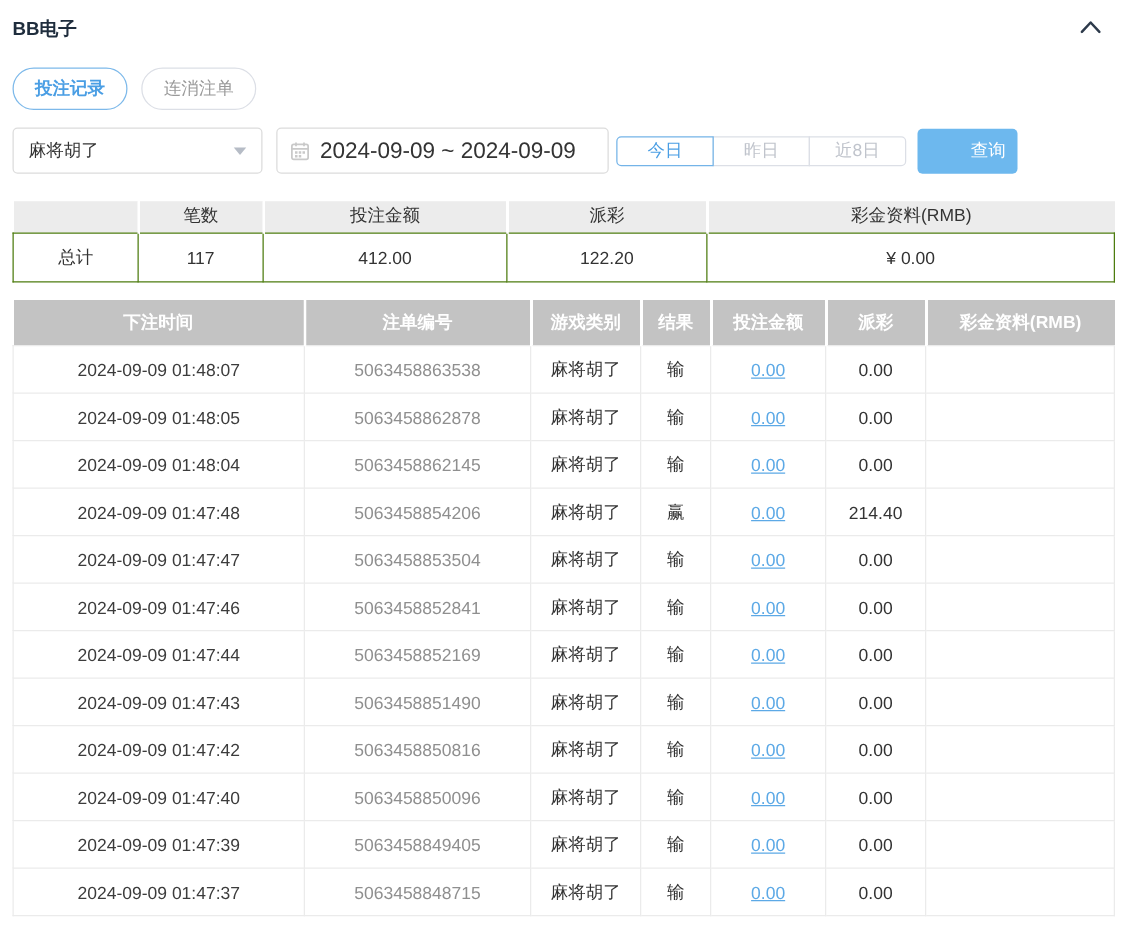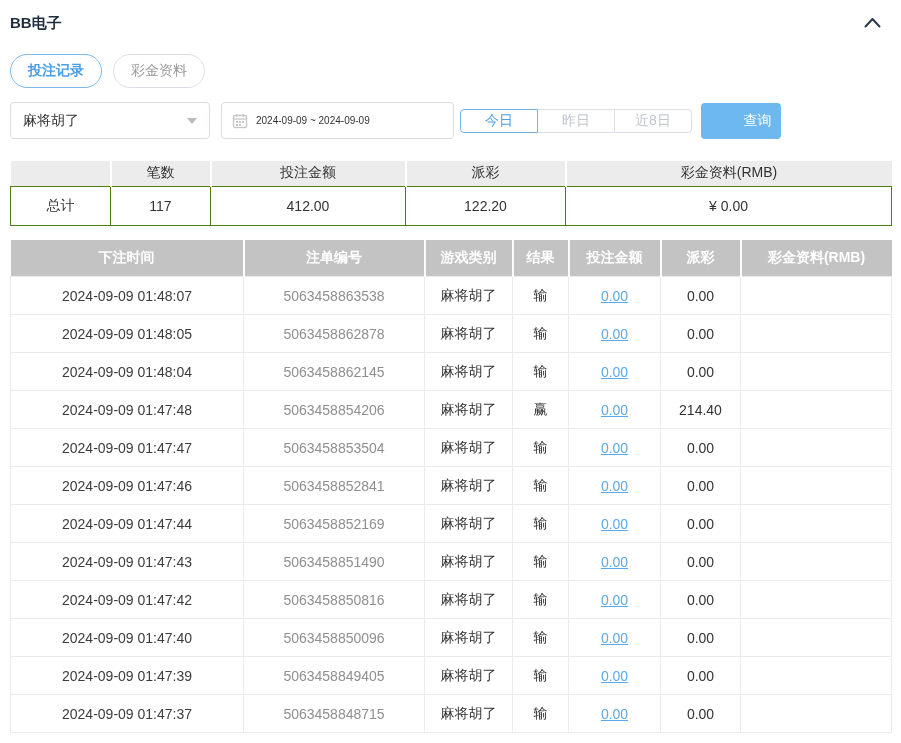--- a/index.html
+++ b/index.html
@@ -31,23 +31,23 @@
   .select-box {
     width: 200px; height: 37px; border: 1px solid #dcdcdc; border-radius: 4px;
     display: flex; align-items: center; justify-content: space-between;
     padding: 0 12px; font-size: 14px; color: #333; cursor: pointer; background: #fff;
   }
   .caret-down {
     width: 0; height: 0; border-left: 5px solid transparent; border-right: 5px solid transparent;
     border-top: 6px solid #b6bcc6;
   }
   .date-box {
-    width: 233px; height: 37px; border: 1px solid #dcdcdc; border-radius: 4px;
+    width: 266px; height: 37px; border: 1px solid #dcdcdc; border-radius: 4px;
     margin-left: 11px; display: flex; align-items: center; padding: 0 10px;
-    font-size: 10px; color: #333; background: #fff; cursor: pointer;
+    font-size: 18px; color: #333; background: #fff; cursor: pointer;
   }
   .date-box .cal { margin-right: 8px; display: flex; }
   .seg-group { display: flex; margin-left: 6px; }
   .seg {
     height: 24px; min-width: 78px; padding: 0 16px; background: #fff;
     border: 1px solid #dcdfe6; color: #c0c4cc; font-size: 14px;
     display: inline-flex; align-items: center; justify-content: center;
     margin-left: -1px; cursor: pointer; position: relative; font-family: inherit;
   }
   .seg:first-child { border-radius: 4px 0 0 4px; margin-left: 0; }
@@ -92,21 +92,21 @@
       <span>
         <svg width="17" height="11" viewBox="0 0 17 11">
             <polyline points="1.5,9.5 8.5,2 15.5,9.5" fill="none" stroke="#2d3a4b" stroke-width="2" stroke-linecap="round" stroke-linejoin="round"></polyline>
           </svg>
       </span>
     </div>
   </div>
 
   <div class="tabs">
     <button class="tab active">投注记录</button>
-    <button class="tab">彩金资料</button>
+    <button class="tab">连消注单</button>
   </div>
 
   <div class="filters">
     <div class="select-box">
       <span>麻将胡了</span>
       <span class="caret-down"></span>
     </div>
     <div class="date-box">
       <span class="cal">
         <svg width="16" height="16" viewBox="0 0 16 16">

